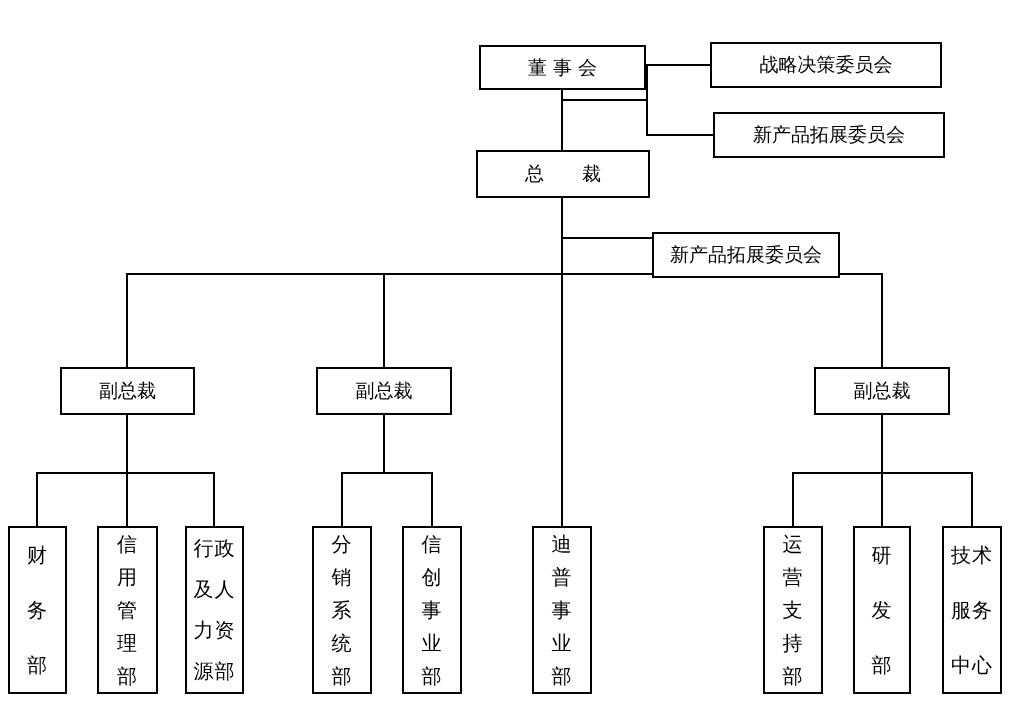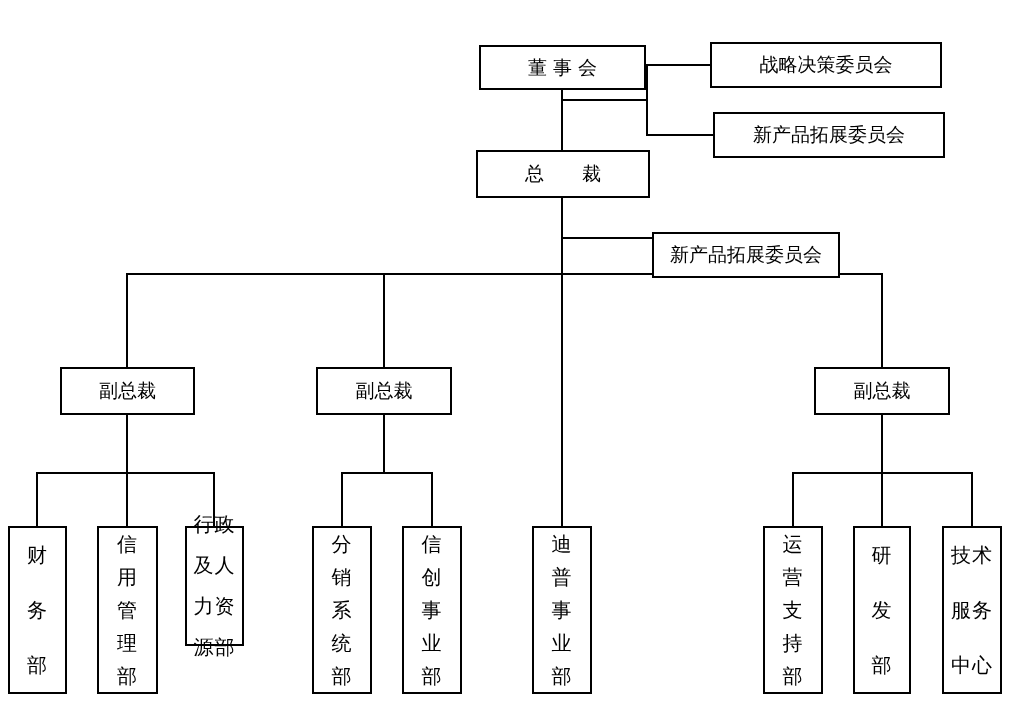--- a/index.html
+++ b/index.html
@@ -99,21 +99,21 @@
   </div>
 
   <div class="node v-node lh5" style="left:97px; top:526px; width:61px; height:168px;">
     <span>信
 用
 管
 理
 部</span>
   </div>
 
-  <div class="node v-node lh4" style="left:185px; top:526px; width:59px; height:120px;">
+  <div class="node v-node lh4" style="left:185px; top:526px; width:59px; height:168px;">
     <span>行政
 及人
 力资
 源部</span>
   </div>
 
   <div class="node v-node lh5" style="left:312px; top:526px; width:60px; height:168px;">
     <span>分
 销
 系

